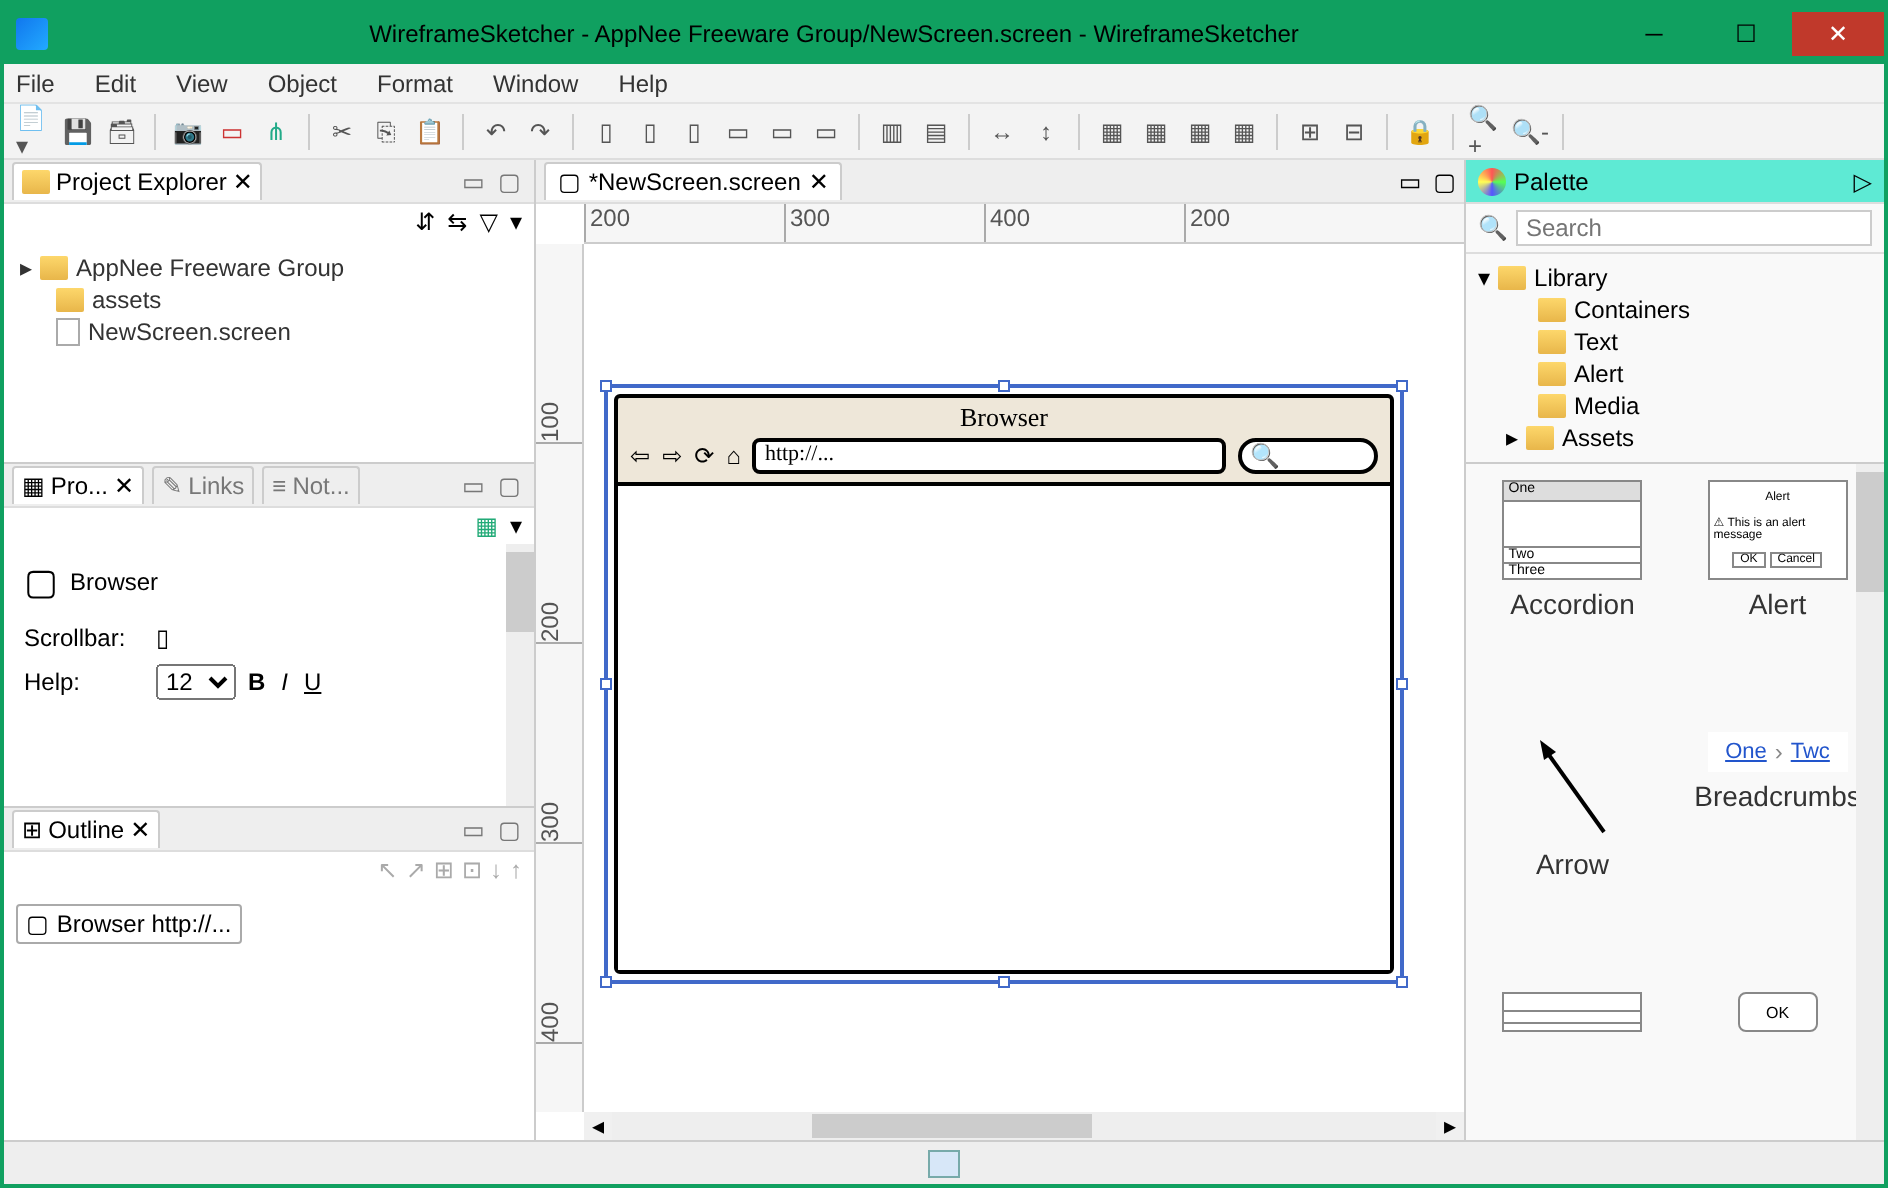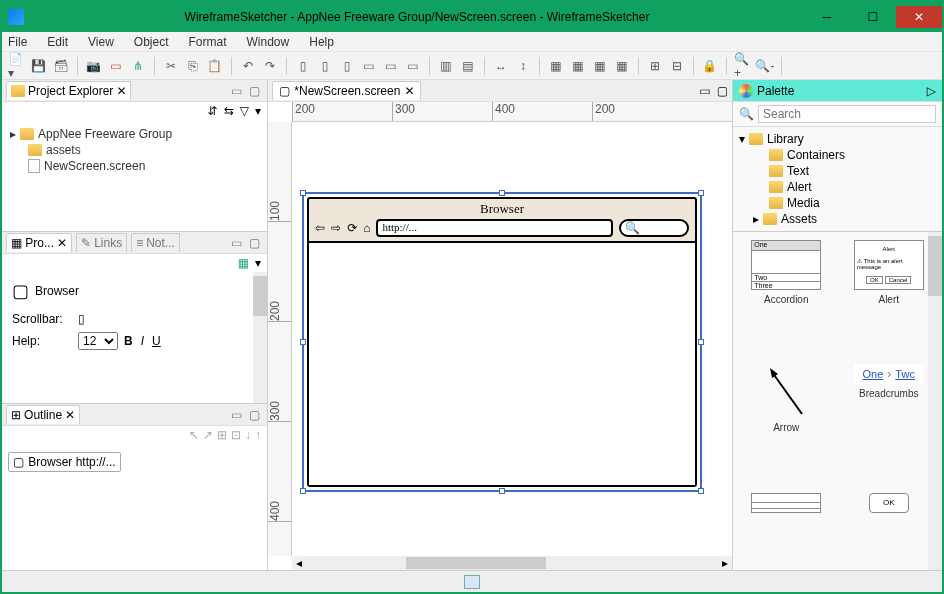--- a/index.html
+++ b/index.html
@@ -74,21 +74,21 @@
 .search-row { padding:3px 6px; display:flex; align-items:center; gap:4px; border-bottom:1px solid #ddd; }
 .search-row input { flex:1; border:1px solid #ccc; padding:1px 4px; color:#888; }
 .lib-tree { padding:4px 6px; }
 .lib-tree .row { display:flex; align-items:center; gap:4px; padding:1px 0; }
 .lib-tree .indent1 { padding-left:14px; }
 .lib-tree .indent2 { padding-left:30px; }
 .widgets { flex:1; border-top:1px solid #ccc; overflow:auto; padding:8px 4px; display:grid; grid-template-columns:1fr 1fr; gap:10px 4px; position:relative; }
 .widget { display:flex; flex-direction:column; align-items:center; gap:4px; }
 .widget .thumb { width:70px; height:50px; border:1px solid #888; background:#fff; display:flex; align-items:center; justify-content:center; font-size:8px; flex-direction:column; }
 .widget.noframe .thumb { border:none; }
-.widget .lbl { font-size:10px; color:#333; }
+.widget .lbl { font-size:14px; color:#333; }
 .bc-link { color:#2255cc; text-decoration:underline; font-size:11px; }
 .right-scroll { position:absolute; right:0; top:0; bottom:0; width:14px; background:#eee; }
 .right-scroll .thumb { background:#ccc; height:60px; margin-top:4px; }
 .statusbar { height:22px; background:#eee; border-top:1px solid #ccc; display:flex; align-items:center; justify-content:center; }
 .statusbar .sicon { width:16px; height:14px; background:#d7e7f8; border:1px solid #7aa; }
 .top-right-ctls { position:absolute; right:4px; display:flex; gap:6px; }
 .arrow-svg { width:44px; height:54px; }
 </style>
 </head>
 <body>

